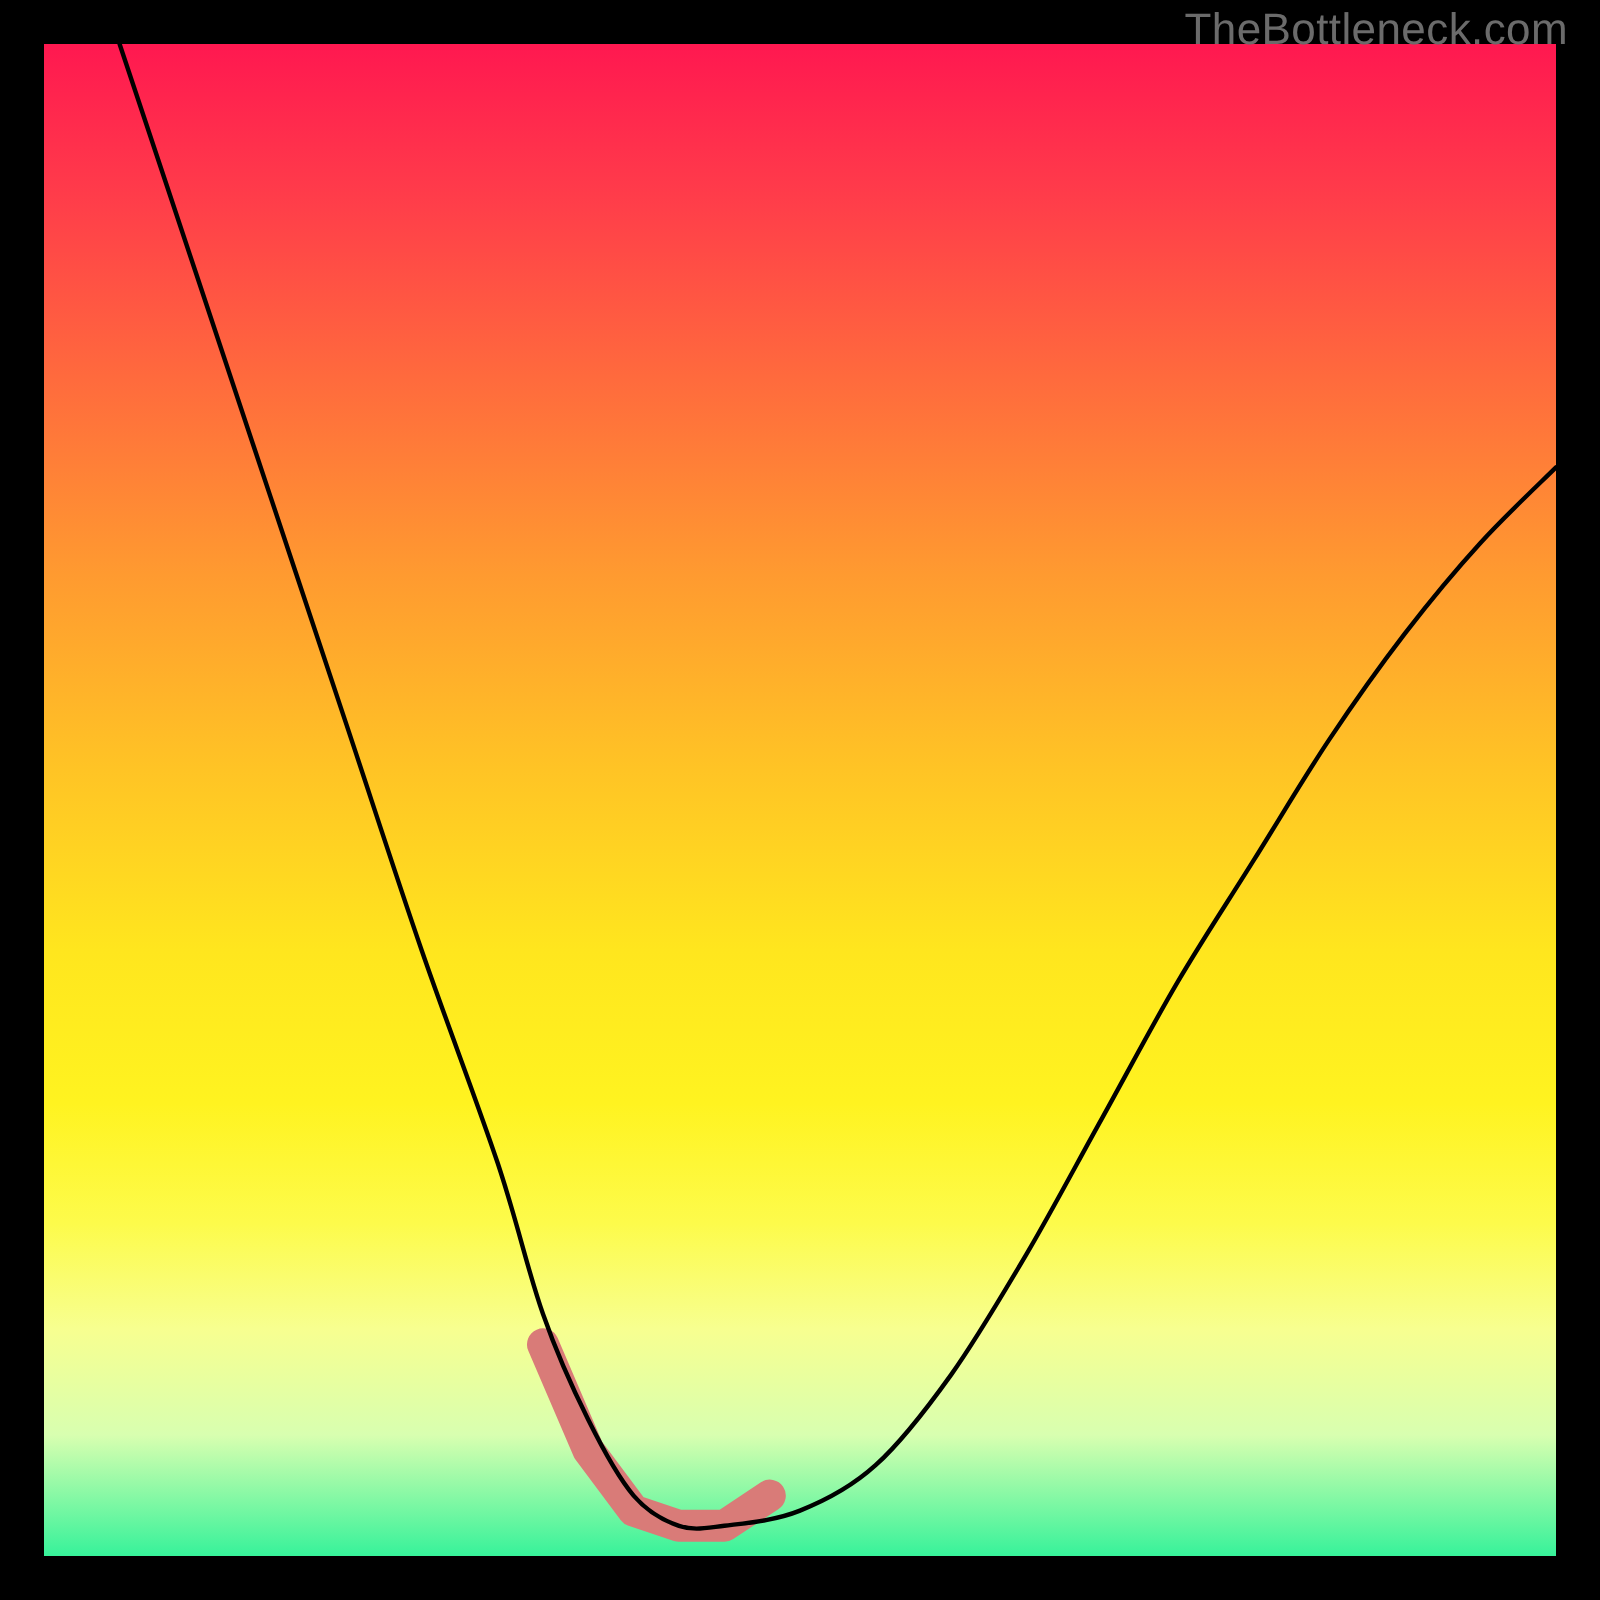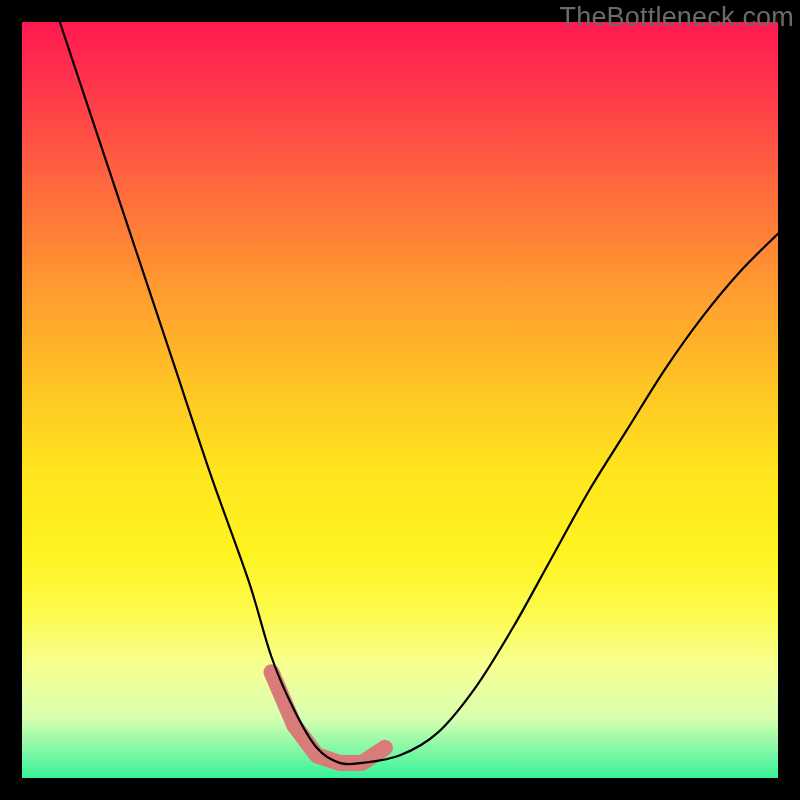--- a/index.html
+++ b/index.html
@@ -27,23 +27,23 @@
       #fff320 70%,
       #fdfb4b 78%,
       #f7ff90 85%,
       #d8ffb0 92%,
       #37f29a 100%
     );
   }
   .watermark {
     position: absolute;
     top: 2px;
-    right: 6px;
+    right: 16px;
     color: #6b6b6b;
-    font-size: 27px;
+    font-size: 22px;
     font-weight: 500;
     letter-spacing: 0.2px;
     z-index: 5;
   }
   svg.plot {
     position: absolute;
     left: 0;
     top: 0;
     width: 756px;
     height: 756px;

